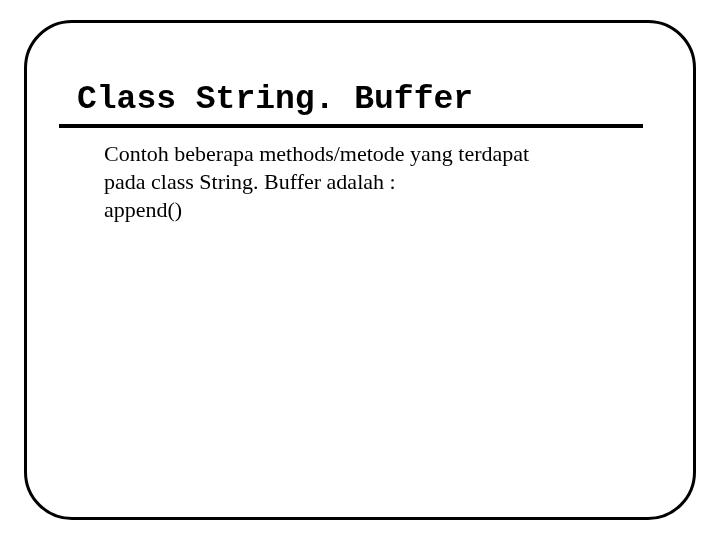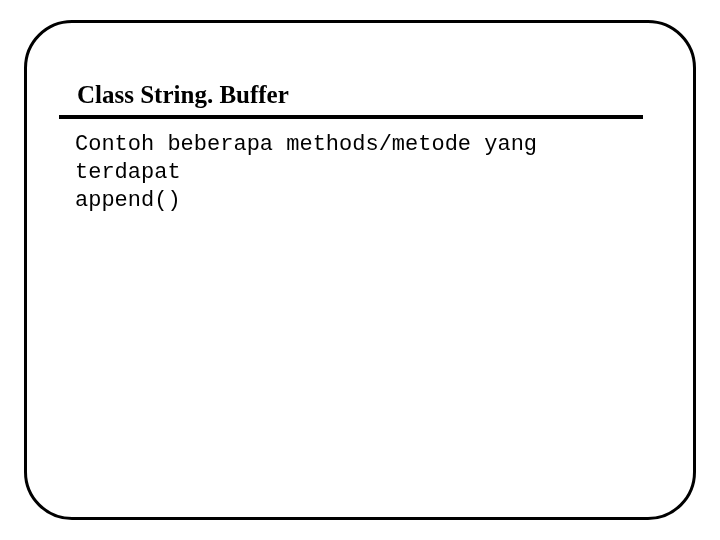--- a/index.html
+++ b/index.html
@@ -19,48 +19,50 @@
       top: 20px;
       left: 24px;
       right: 24px;
       bottom: 20px;
       border: 3px solid #000000;
       border-radius: 48px;
       background: #ffffff;
       padding: 58px 46px 40px 46px;
     }
     .slide-title {
-      font-family: Liberation Serif, serif;
+      font-family: Liberation Mono, monospace;
       font-weight: 900;
-      font-size: 25px;
+      font-size: 33px;
       color: #000000;
       letter-spacing: 0px;
       margin-bottom: 6px;
       padding-left: 4px;
     }
     .title-underline {
       border-top: 4px solid #000000;
       margin-left: -14px;
       margin-right: 4px;
       margin-bottom: 12px;
     }
     .slide-body {
-      font-family: Liberation Mono, monospace;
+      font-family: Liberation Serif, serif;
       font-size: 22px;
       color: #000000;
       line-height: 1.28;
       padding-left: 2px;
+      margin-left: 29px;
     }
     .slide-body .line {
       display: block;
     }
   </style>
 </head>
 <body>
 
 <div class="slide-frame">
   <div class="slide-title">Class String. Buffer</div>
   <div class="title-underline"></div>
   <div class="slide-body">
     <span class="line">Contoh beberapa methods/metode yang terdapat</span>
+    <span class="line">pada class String. Buffer adalah :</span>
     <span class="line">append()</span>
   </div>
 </div>
 
 </body></html>

